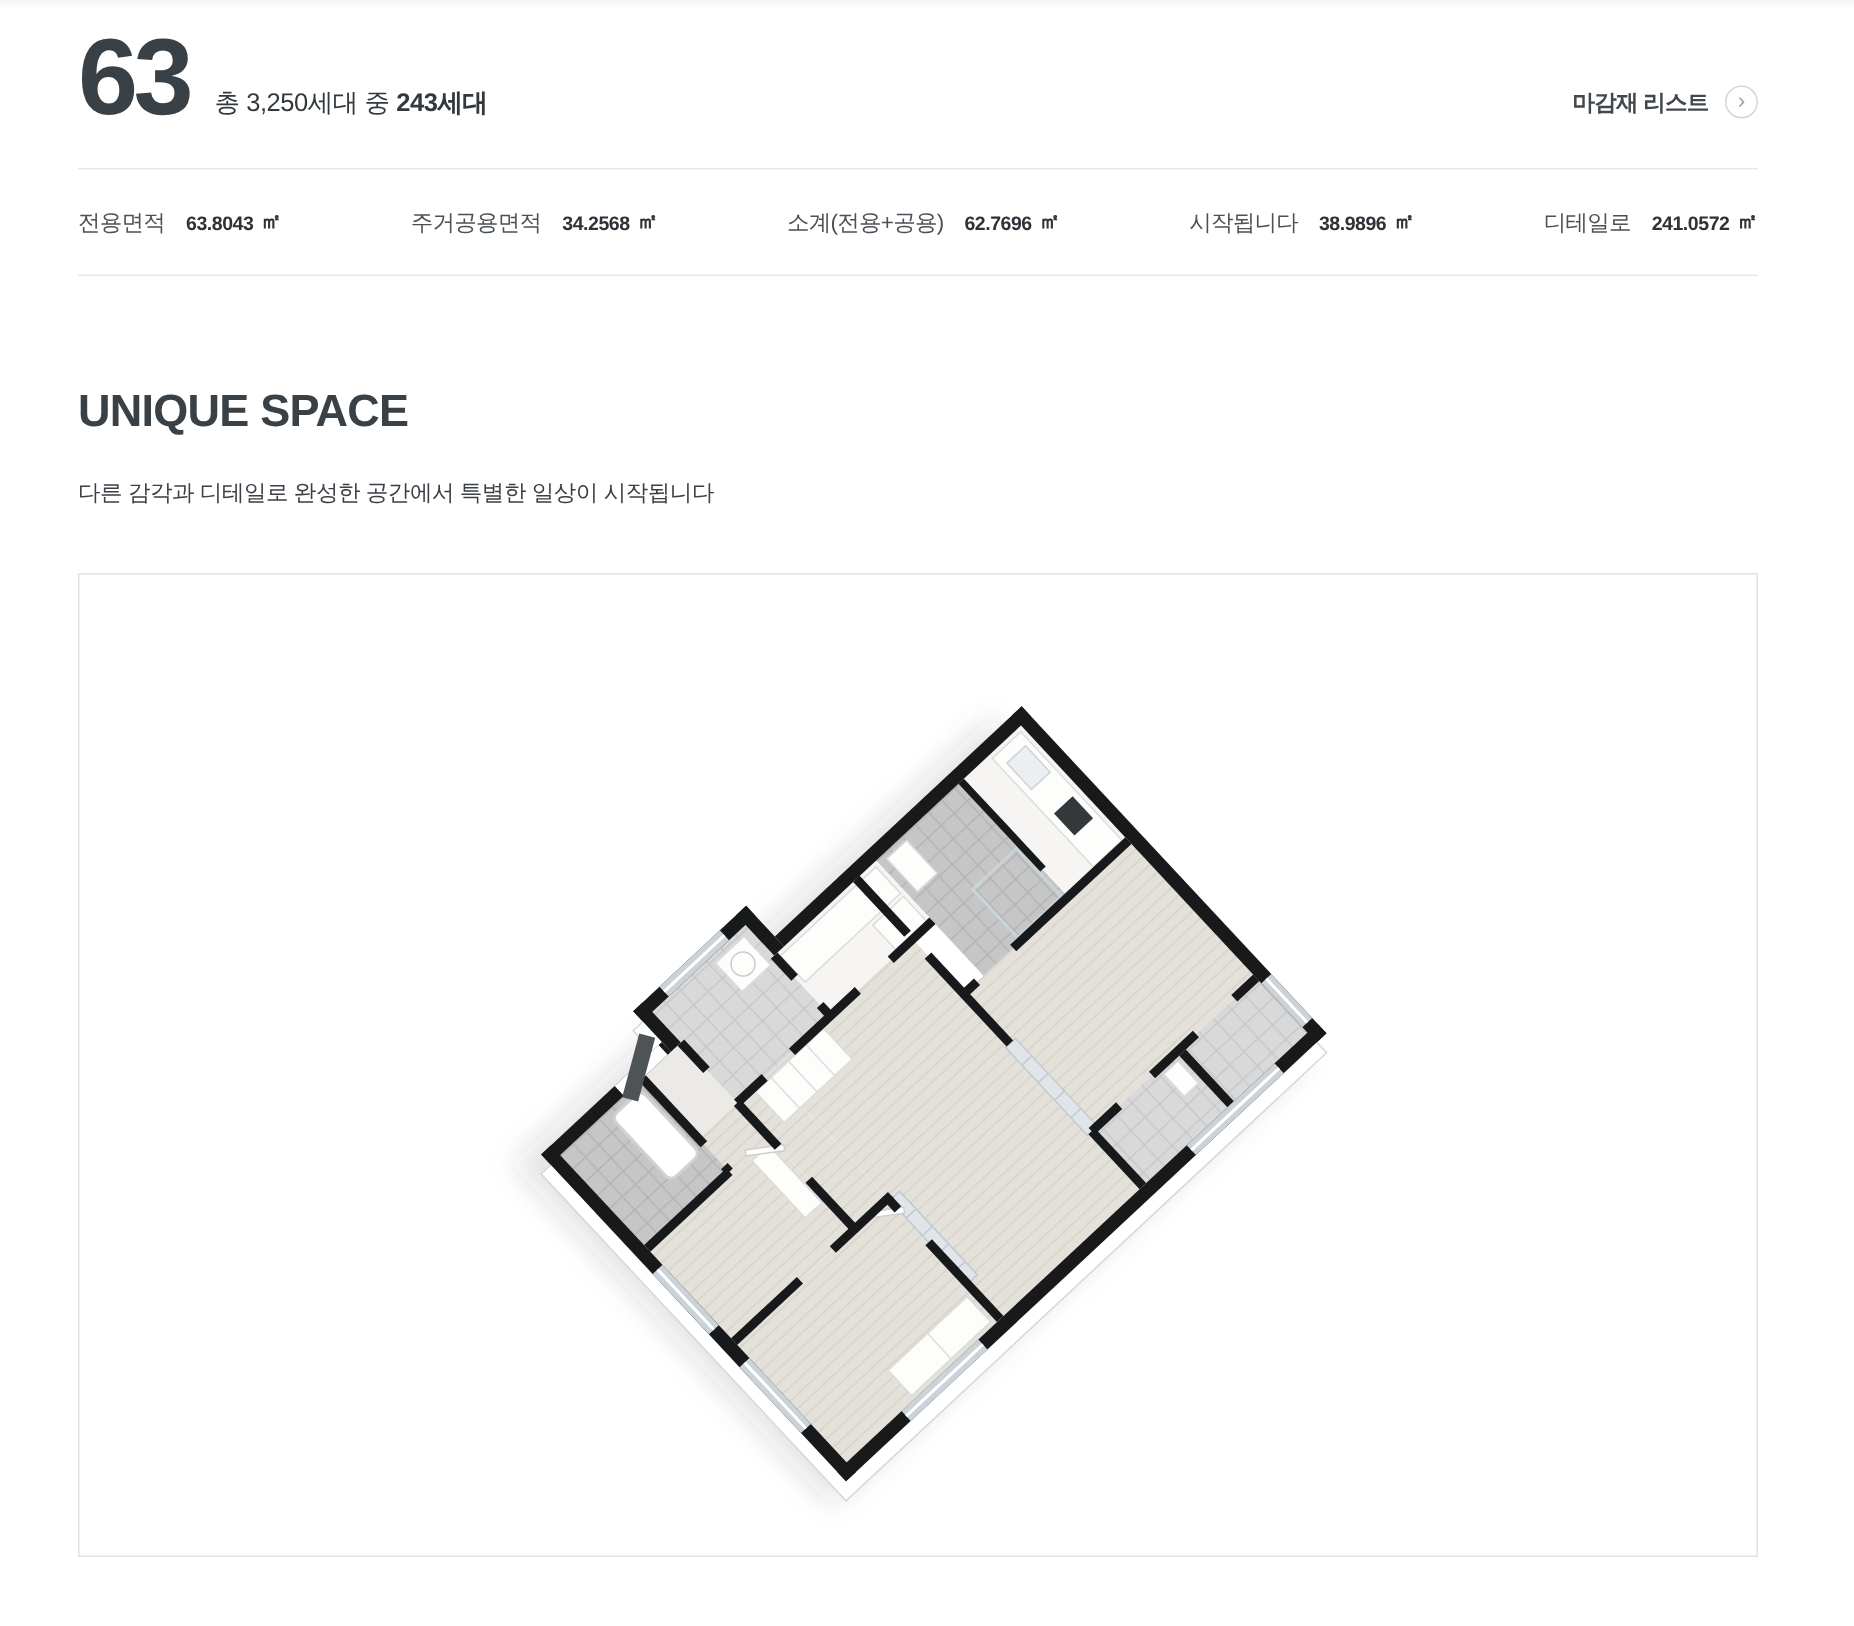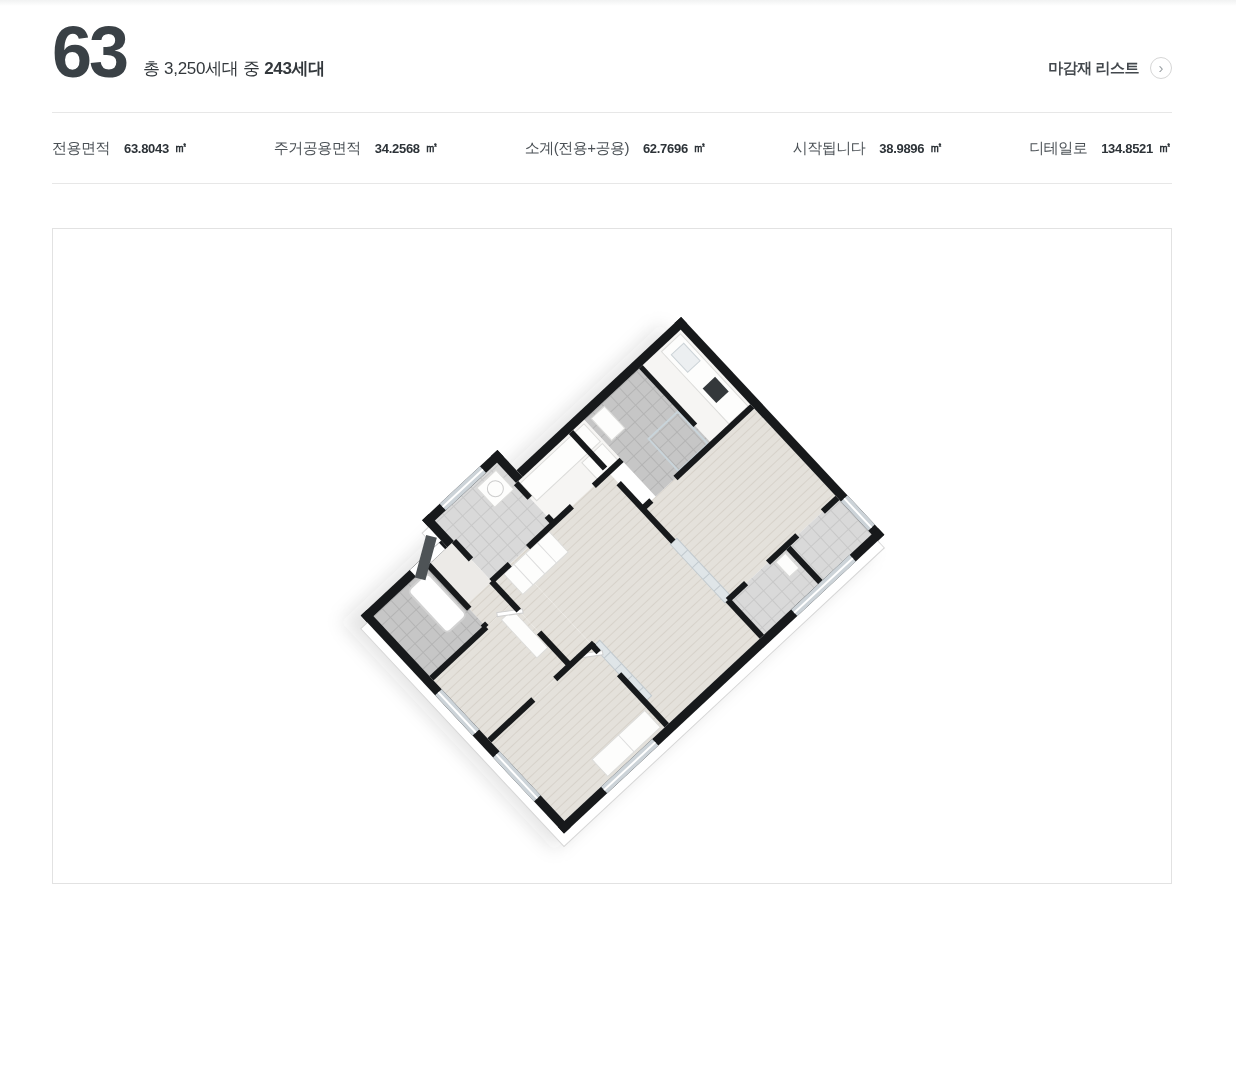--- a/index.html
+++ b/index.html
@@ -88,25 +88,27 @@
       <span class="spec-num">62.7696</span>
       <span class="spec-unit">㎡</span>
     </div>
     <div class="spec-item">
       <span class="spec-label">시작됩니다</span>
       <span class="spec-num">38.9896</span>
       <span class="spec-unit">㎡</span>
     </div>
     <div class="spec-item">
       <span class="spec-label">디테일로</span>
-      <span class="spec-num">134.8521</span>
+      <span class="spec-num">241.0572</span>
       <span class="spec-unit">㎡</span>
     </div>
   </div>
 
+  <h2 class="section-title">UNIQUE SPACE</h2>
+  <p class="section-subtitle">다른 감각과 디테일로 완성한 공간에서 특별한 일상이 시작됩니다</p>
 
   <div class="plan-panel">
     <svg width="1118" height="654" viewBox="0 0 1118 654" aria-label="isometric-3d-floorplan">
       <defs>
         <pattern id="pWood" width="7" height="7" patternUnits="userSpaceOnUse">
           <rect width="7" height="7" style="fill:var(--c-wood)"></rect>
           <path d="M0.5,0 V7" style="stroke:var(--c-wood-line);stroke-width:1"></path>
         </pattern>
         <pattern id="pTile" width="13" height="13" patternUnits="userSpaceOnUse">
           <rect width="13" height="13" style="fill:var(--c-tile)"></rect>

